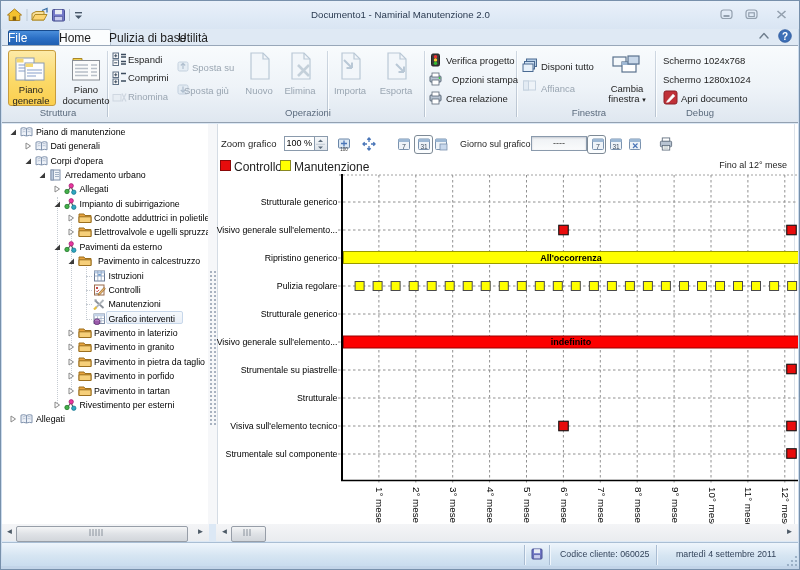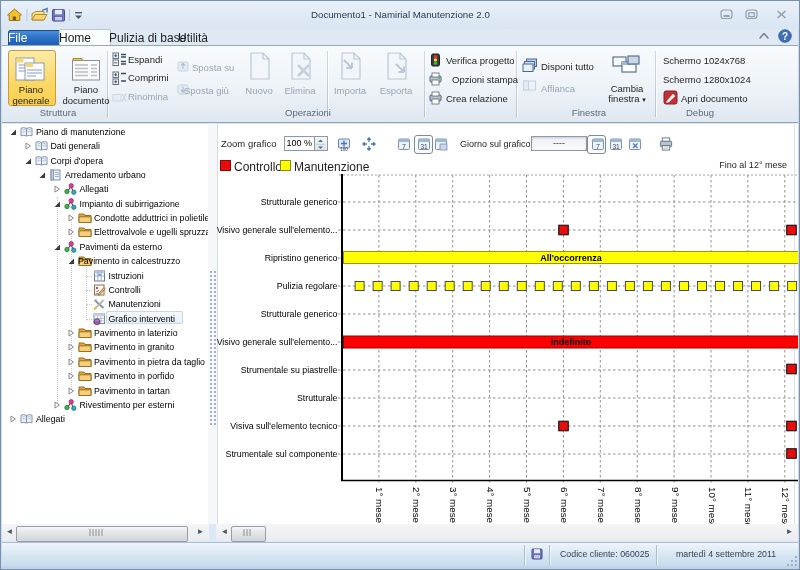--- a/index.html
+++ b/index.html
@@ -356,21 +356,21 @@
 <svg class="abs" style="left:63.5px;top:240.8px" width="13" height="12">
         <use href="#mol"></use>
       </svg>
 <div class="trow" style="left:79.5px;top:239.8px">Pavimenti da esterno</div>
 <svg class="abs" style="left:67.0px;top:257.1px" width="8" height="8">
         <use href="#arrE"></use>
       </svg>
 <svg class="abs" style="left:78.0px;top:255.1px" width="14" height="12">
         <use href="#fld"></use>
       </svg>
-<div class="trow" style="left:78px;top:254.1px">Pavimento in calcestruzzo</div>
+<div class="trow" style="left:98px;top:254.1px">Pavimento in calcestruzzo</div>
 <svg class="abs" style="left:92.5px;top:269.5px" width="13" height="12">
         <use href="#istr"></use>
       </svg>
 <div class="trow" style="left:108.5px;top:268.5px">Istruzioni</div>
 <svg class="abs" style="left:92.5px;top:283.9px" width="13" height="12">
         <use href="#ctrl"></use>
       </svg>
 <div class="trow" style="left:108.5px;top:282.9px">Controlli</div>
 <svg class="abs" style="left:92.5px;top:298.2px" width="13" height="12">
         <use href="#man"></use>

